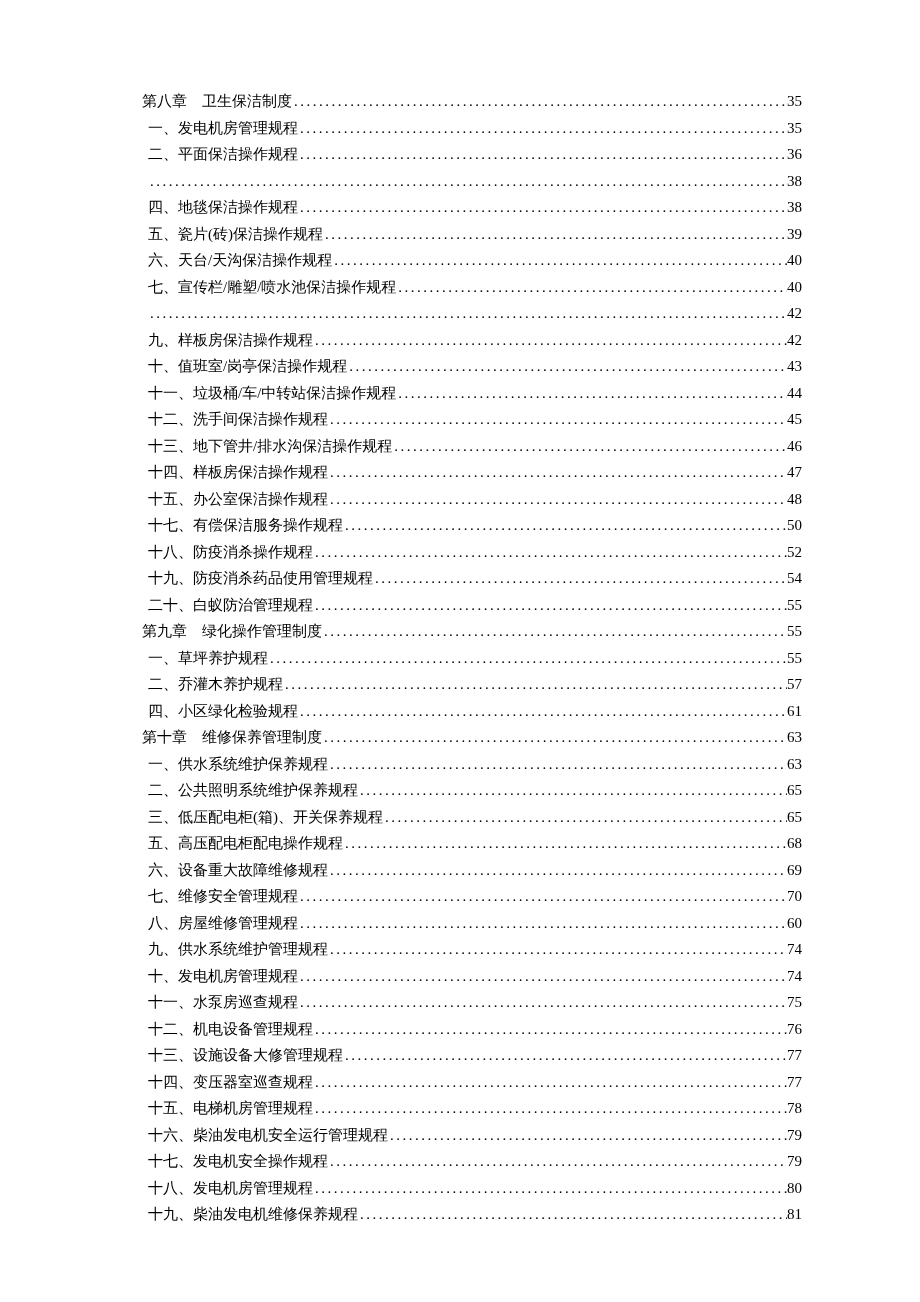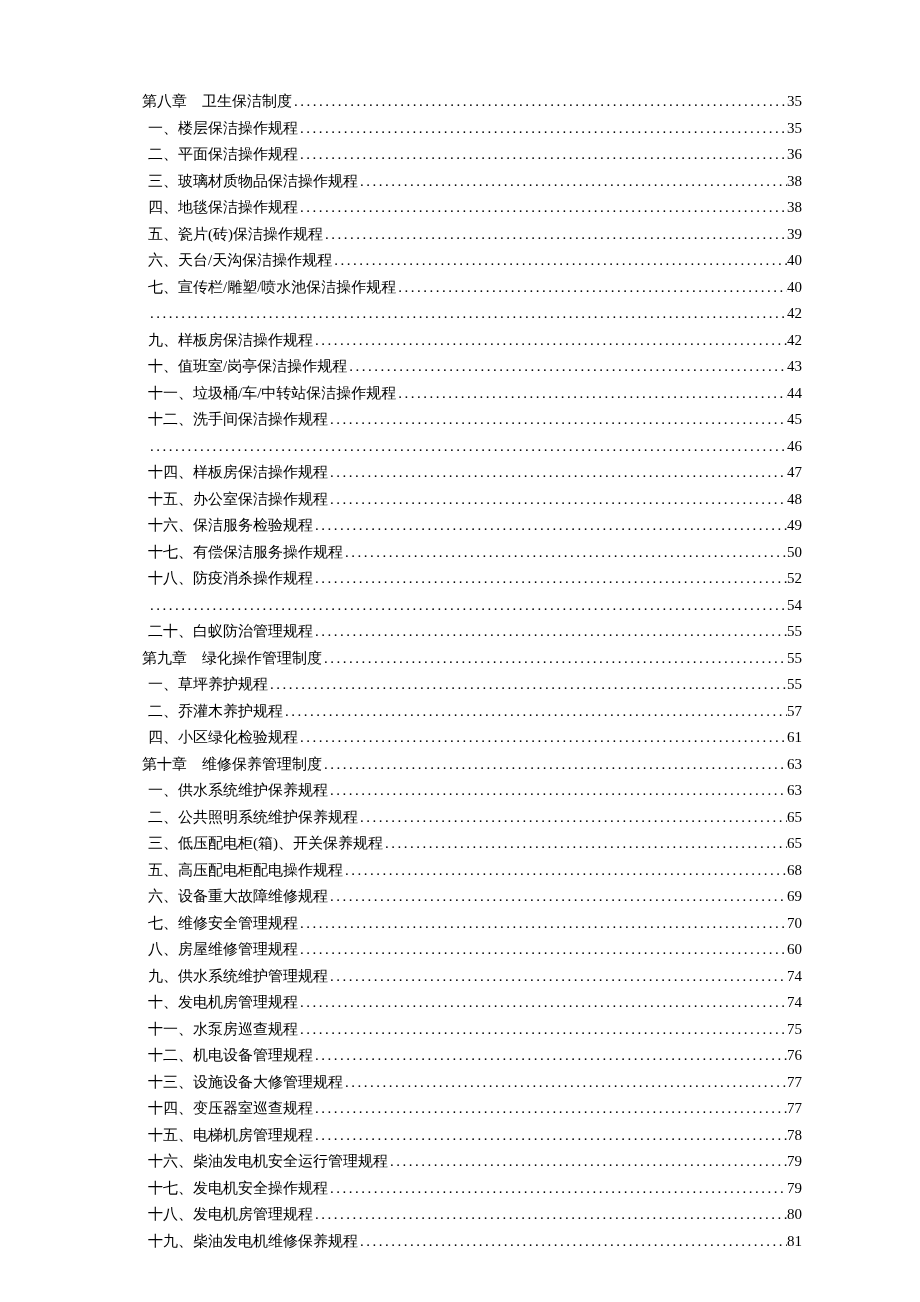--- a/index.html
+++ b/index.html
@@ -60,31 +60,30 @@
 </head>
 <body>
 
 <div class="toc-container" id="toc-root">
 <div class="toc-entry chapter">
       <span class="entry-text"><span class="chapter-label">第八章</span><span class="chapter-title">卫生保洁制度</span></span>
       <span class="dots"></span>
       <span class="page-num">35</span>
     </div>
     <div class="toc-entry sub">
-      <span class="entry-text">一、楼层保洁操作规程</span>
+      <span class="entry-text">一、发电机房管理规程</span>
       <span class="dots"></span>
       <span class="page-num">35</span>
     </div>
     <div class="toc-entry sub">
       <span class="entry-text">二、平面保洁操作规程</span>
       <span class="dots"></span>
       <span class="page-num">36</span>
     </div>
     <div class="toc-entry sub">
-      <span class="entry-text">三、玻璃材质物品保洁操作规程</span>
       <span class="dots"></span>
       <span class="page-num">38</span>
     </div>
     <div class="toc-entry sub">
       <span class="entry-text">四、地毯保洁操作规程</span>
       <span class="dots"></span>
       <span class="page-num">38</span>
     </div>
     <div class="toc-entry sub">
       <span class="entry-text">五、瓷片(砖)保洁操作规程</span>
@@ -119,49 +118,46 @@
       <span class="entry-text">十一、垃圾桶/车/中转站保洁操作规程</span>
       <span class="dots"></span>
       <span class="page-num">44</span>
     </div>
     <div class="toc-entry sub">
       <span class="entry-text">十二、洗手间保洁操作规程</span>
       <span class="dots"></span>
       <span class="page-num">45</span>
     </div>
     <div class="toc-entry sub">
+      <span class="entry-text">十三、地下管井/排水沟保洁操作规程</span>
       <span class="dots"></span>
       <span class="page-num">46</span>
     </div>
     <div class="toc-entry sub">
       <span class="entry-text">十四、样板房保洁操作规程</span>
       <span class="dots"></span>
       <span class="page-num">47</span>
     </div>
     <div class="toc-entry sub">
       <span class="entry-text">十五、办公室保洁操作规程</span>
       <span class="dots"></span>
       <span class="page-num">48</span>
     </div>
     <div class="toc-entry sub">
-      <span class="entry-text">十六、保洁服务检验规程</span>
-      <span class="dots"></span>
-      <span class="page-num">49</span>
-    </div>
-    <div class="toc-entry sub">
       <span class="entry-text">十七、有偿保洁服务操作规程</span>
       <span class="dots"></span>
       <span class="page-num">50</span>
     </div>
     <div class="toc-entry sub">
       <span class="entry-text">十八、防疫消杀操作规程</span>
       <span class="dots"></span>
       <span class="page-num">52</span>
     </div>
     <div class="toc-entry sub">
+      <span class="entry-text">十九、防疫消杀药品使用管理规程</span>
       <span class="dots"></span>
       <span class="page-num">54</span>
     </div>
     <div class="toc-entry sub">
       <span class="entry-text">二十、白蚁防治管理规程</span>
       <span class="dots"></span>
       <span class="page-num">55</span>
     </div>
     <div class="toc-entry chapter">
       <span class="entry-text"><span class="chapter-label">第九章</span><span class="chapter-title">绿化操作管理制度</span></span>

